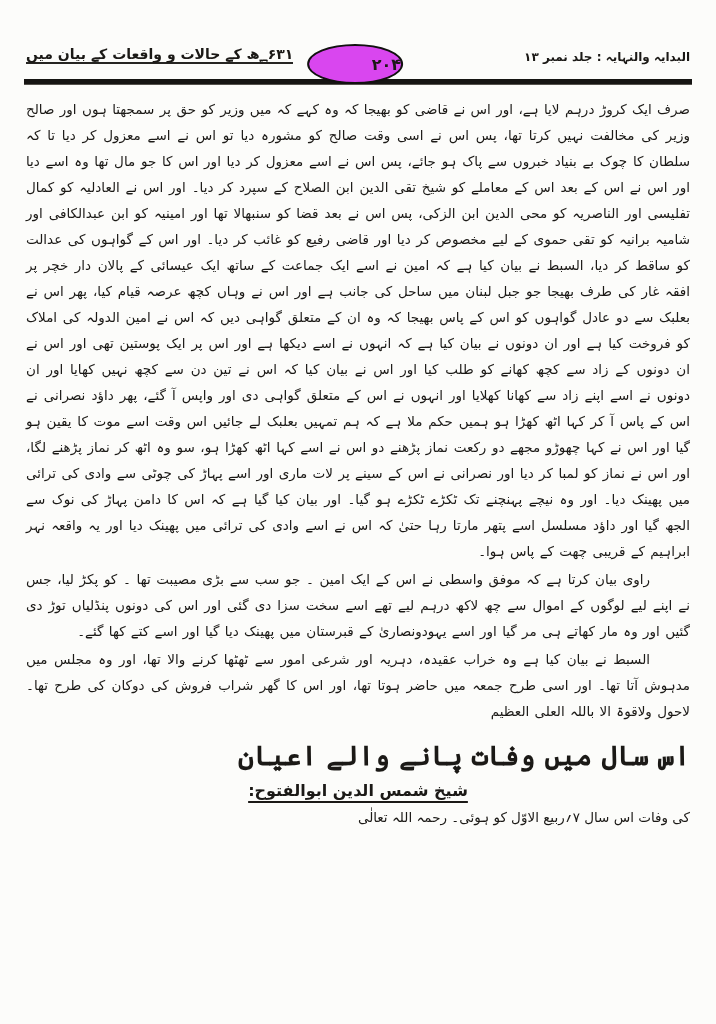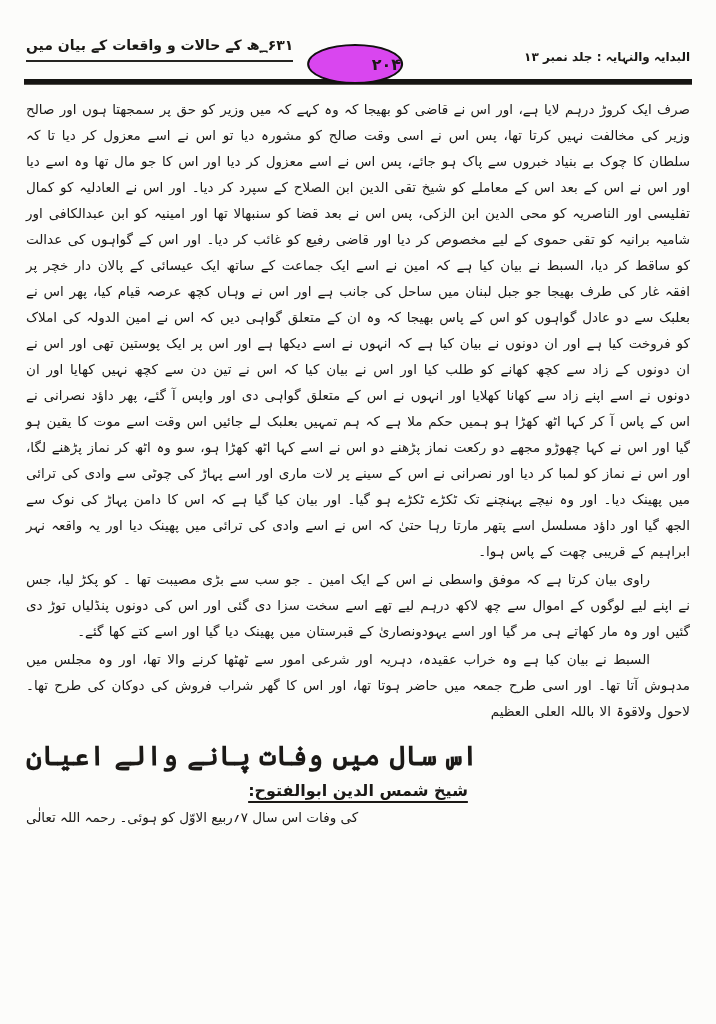--- a/index.html
+++ b/index.html
@@ -14,24 +14,24 @@
     direction:rtl;
     box-sizing:border-box;
   }
   
   .hdr{position:absolute;top:0;left:0;right:0;height:90px;}
   .hdr-book-title{
     position:absolute;top:50px;right:26px;
     font-size:12px;font-weight:bold;white-space:nowrap;
   }
   .hdr-chapter-title{
-    position:absolute;top:37px;left:26px;
+    position:absolute;top:46px;left:26px;
     font-size:14px;font-weight:bold;white-space:nowrap;
     border-bottom:2px solid #262522;
-    padding-bottom:7px;
+    padding-bottom:0;
   }
   .hdr-rule{
     position:absolute;top:79px;left:24px;right:24px;height:5px;
     background:#161513;
     box-shadow:0 1px 0 #55524d;
   }
   .page-oval{
     position:absolute;top:44px;left:50%;transform:translateX(-53%);
     width:92px;height:36px;
     border:2.5px solid #121110;border-radius:50%;
@@ -47,38 +47,38 @@
   .para{
     margin:0;
     font-size:13.5px;
     line-height:26px;
     text-align:justify;
     word-spacing:1px;
   }
   .para.indented{text-indent:40px;margin-top:2px;}
   .section-heading{
     margin:16px 0 4px 0;
-    text-align:left;
+    text-align:right;
     font-size:27px;
     font-weight:bold;
     font-family:"DejaVu Serif", serif;
     letter-spacing:0.5px;
   }
   .sub-heading{
     margin:10px 0 4px 0;
     text-align:center;
     font-size:16px;
     font-weight:bold;
     text-decoration:underline;
     text-underline-offset:5px;
     text-decoration-thickness:1.5px;
   }
   .closing-line{
     margin-top:2px;
-    text-align:left;
+    text-align:right;
     font-size:13.5px;
     line-height:26px;
   }
 </style>
 </head>
 <body>
 
 <div class="page">
 
   <div class="hdr">

